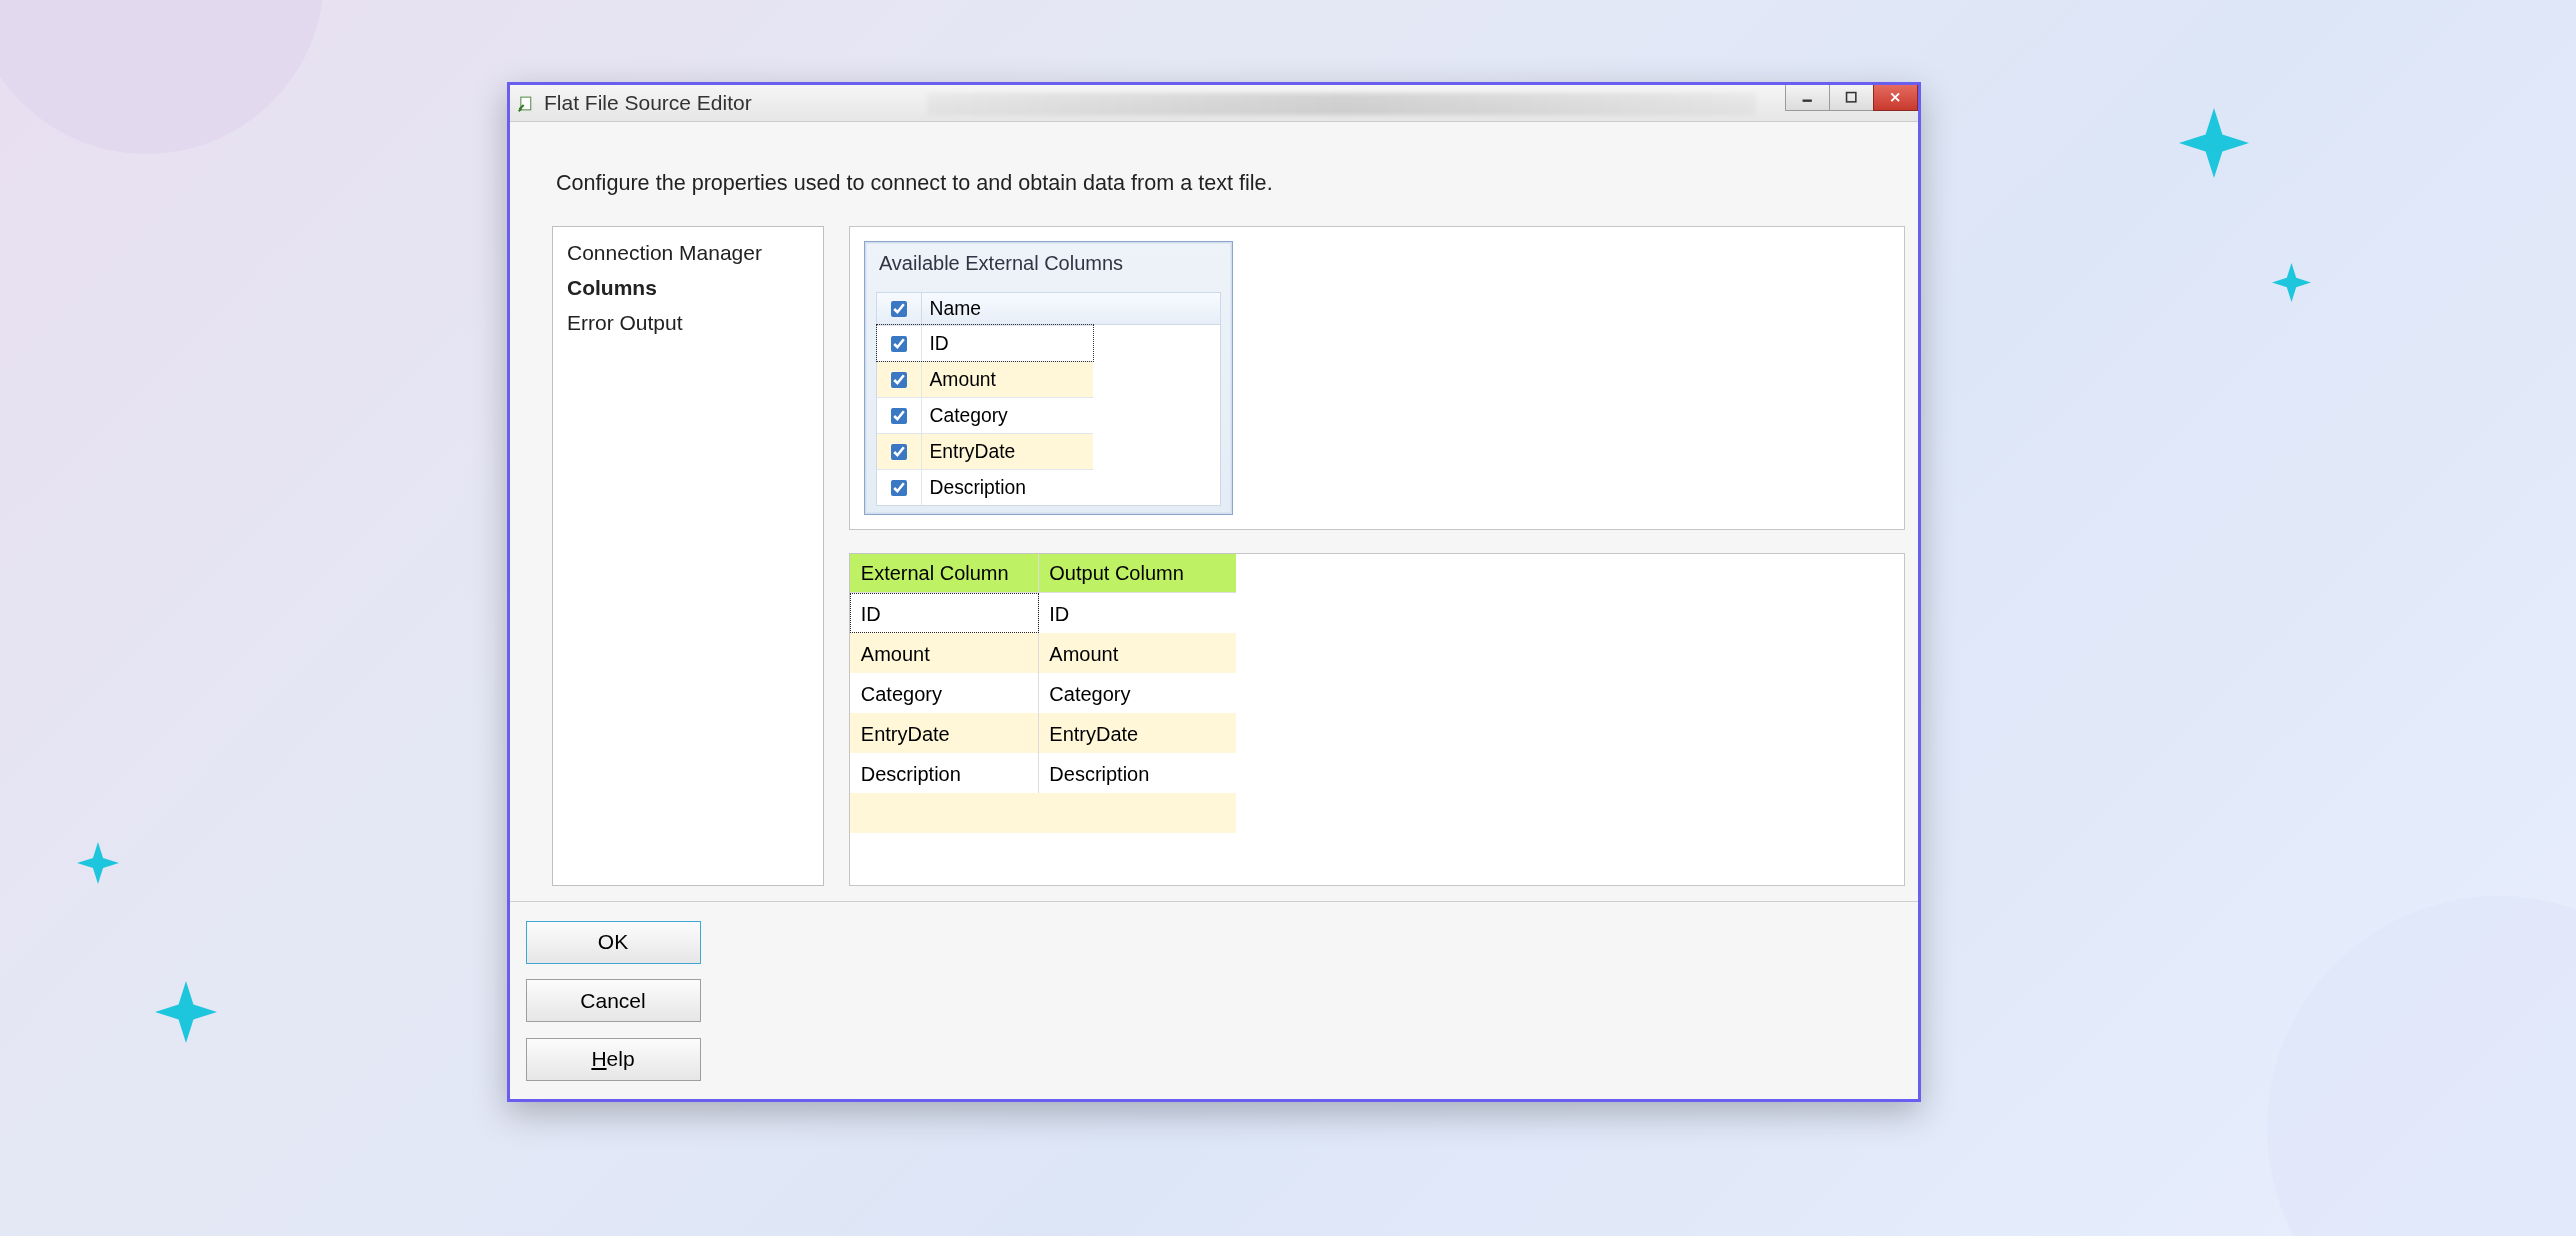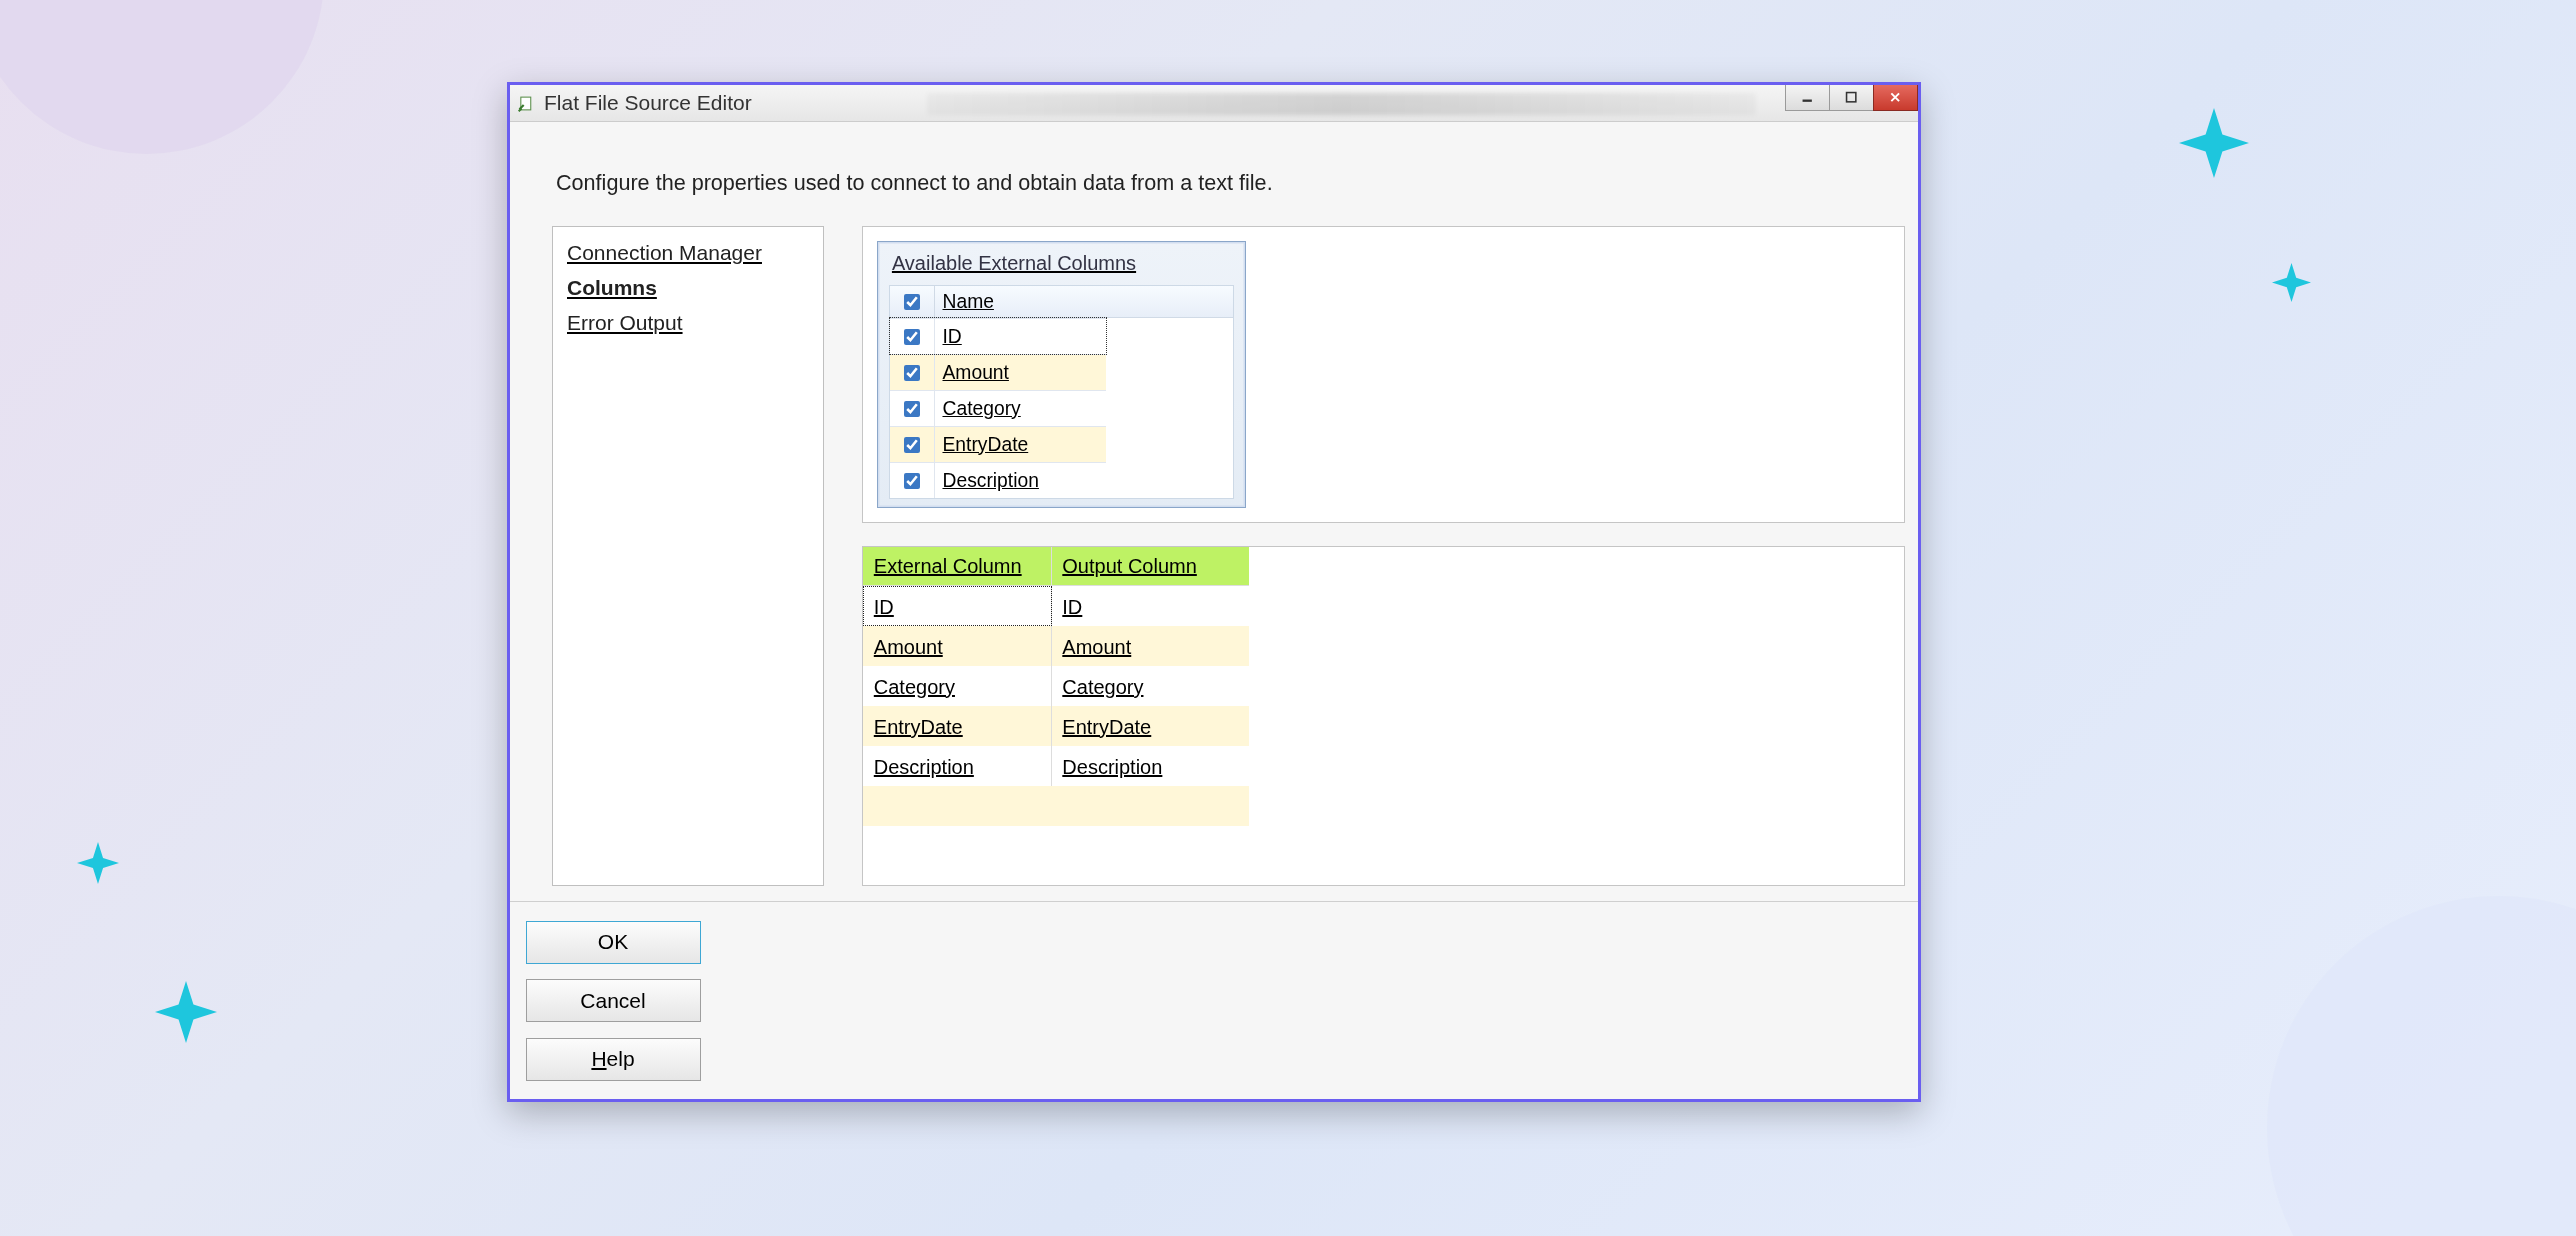--- a/index.html
+++ b/index.html
@@ -39,41 +39,41 @@
 .titlebar .icon { width:21.6px; height:21.6px; display:flex; align-items:center; justify-content:center; margin-right:6.2px; }
 .titlebar .title { font-size:21px; color:#333; }
 .titlebar .blurbar { position:absolute; left:417px; right:162px; top:7.7px; bottom:6.2px; background:linear-gradient(90deg, rgba(0,0,0,0.03), rgba(0,0,0,0.12), rgba(0,0,0,0.03)); filter:blur(2.3px); border-radius:3.1px;}
 .winbtns { position:absolute; right:0; top:0; display:flex; height:31px; }
 .winbtn { width:45px; height:26px; border:0.8px solid #9a9a9a; border-top:none; background:linear-gradient(#f4f4f4,#dcdcdc); display:flex; align-items:center; justify-content:center; font-size:14px; cursor:pointer; }
 .winbtn.close { background:linear-gradient(#e56a5f,#c83a2d); color:#fff; border-color:#8a2a22; }
 .winbtn + .winbtn { margin-left:-0.8px; }
 
 .content { background:#f6f6f6; height:calc(100% - 37px); display:flex; flex-direction:column; }
 .desc { font-size:21.6px; color:#222; padding:48px 26px 14px 46px; }
-.mid { display:flex; gap:38px; padding:15.5px 9.3px 15.5px 42px; flex:1;text-decoration:underline; }
+.mid { display:flex; gap:25px; padding:15.5px 9.3px 15.5px 42px; flex:1; }
 
 .sidepanel {
   width:272px;
   background:#fff;
   border:0.8px solid #bfbfbf;
   padding:9.3px 14px;
 }
 .sidepanel .item { font-size:21px; color:#222; padding:5.4px 0; cursor:pointer; }
 .sidepanel .item.selected { font-weight:600; }
 
 .mainpanel { flex:1; display:flex; flex-direction:column; gap:23px; }
 
 .available-box {
   border:1.5px solid #8aa6c9;
   background:linear-gradient(#eef3f9,#e4ecf5);
   padding:10.8px 10.8px 7.7px 10.8px;
   width:369px;
   box-shadow:inset 0 0 0 1.5px #d2def0;
 }
-.available-title { font-size:20px; color:#365; color:#334; margin-bottom:10px; padding-left:3.1px; }
+.available-title { font-size:20px; color:#365; color:#334; margin-bottom:17px; padding-left:3.1px; }
 .av-table { background:#fff; border:0.8px solid #cdd9e6; }
 .av-header { display:flex;justify-content:space-between; }
 .av-hcell-check { width:45px; height:32px; border-right:0.8px solid #d0dae6; border-bottom:0.8px solid #d0dae6; background:linear-gradient(#f7fbff,#e7eef8); display:flex; align-items:center; justify-content:center; }
 .av-hcell-name { flex:1; height:32px; border-bottom:0.8px solid #d0dae6; background:linear-gradient(#f7fbff,#e7eef8); display:flex; align-items:center; padding-left:7.7px; font-size:19.3px; }
 .av-row { display:flex; height:36px; width:216px; }
 .av-row.focused { outline:0.8px dotted #333; outline-offset:-0.8px; }
 .av-check { width:45px; display:flex; align-items:center; justify-content:center; border-right:0.8px solid #e0e6ef; border-top:0.8px solid #e0e6ef; background:#fff; }
 .av-label { flex:1; display:flex; align-items:center; padding-left:7.7px; font-size:19.3px; border-top:0.8px solid #e0e6ef; background:#fff;}
 .av-row.hl .av-label, .av-row.hl .av-check { background:#fff7d8; }
 input[type=checkbox]{ width:15.5px; height:15.5px; accent-color:#3b78c4; }

